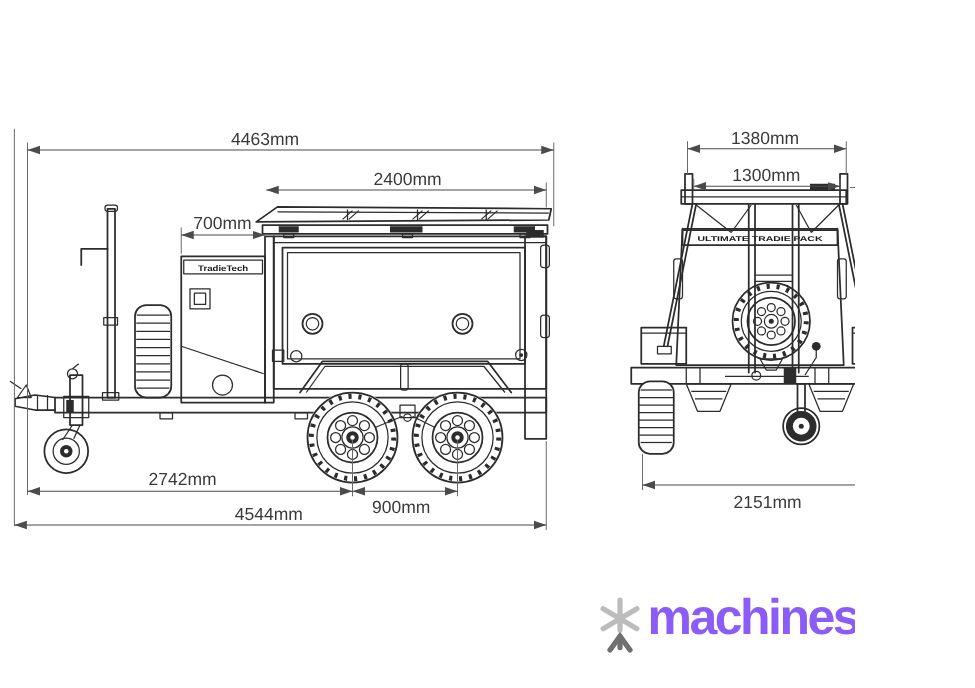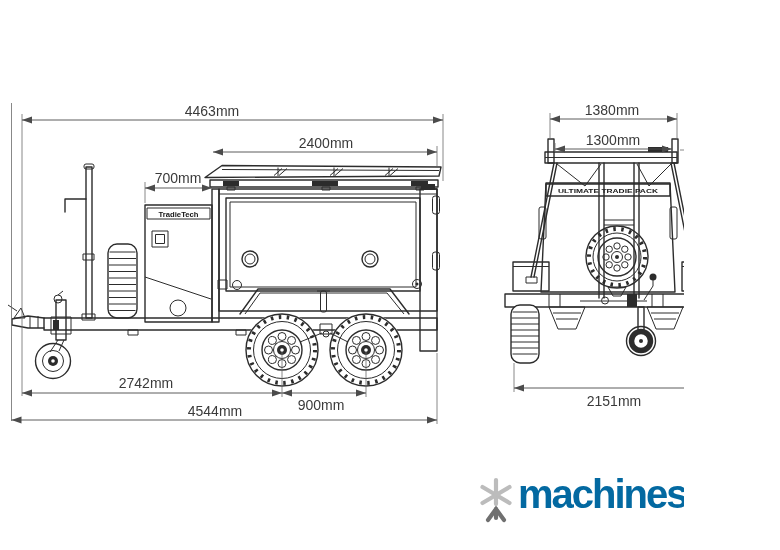--- a/index.html
+++ b/index.html
@@ -312,18 +312,18 @@
       <line x1="20" y1="3" x2="20" y2="27"></line>
       <line x1="6.5" y1="10" x2="33.5" y2="26"></line>
       <line x1="33.5" y1="10" x2="6.5" y2="26"></line>
     </g>
     <g stroke="#707070" stroke-width="4.2" stroke-linecap="round" fill="none">
       <path d="M12,43 L20,32 L28,43"></path>
       <path d="M20,32 L20,41"></path>
     </g>
   </svg>
   <div id="wm-text">
-    <span class="b" style="color:#0369a1">machines</span><span class="b" style="color:#5f5f5f">4</span><span class="b" style="color:#9a9a9a">u</span>
+    <span class="b" style="color:#8b5cf6">machines</span><span class="b" style="color:#5f5f5f">4</span><span class="b" style="color:#9a9a9a">u</span>
     <span id="wm-suffix" style="color:#6a6a6a">.com.au</span>
   </div>
 </div>
 
 </div>
 
 </body></html>

